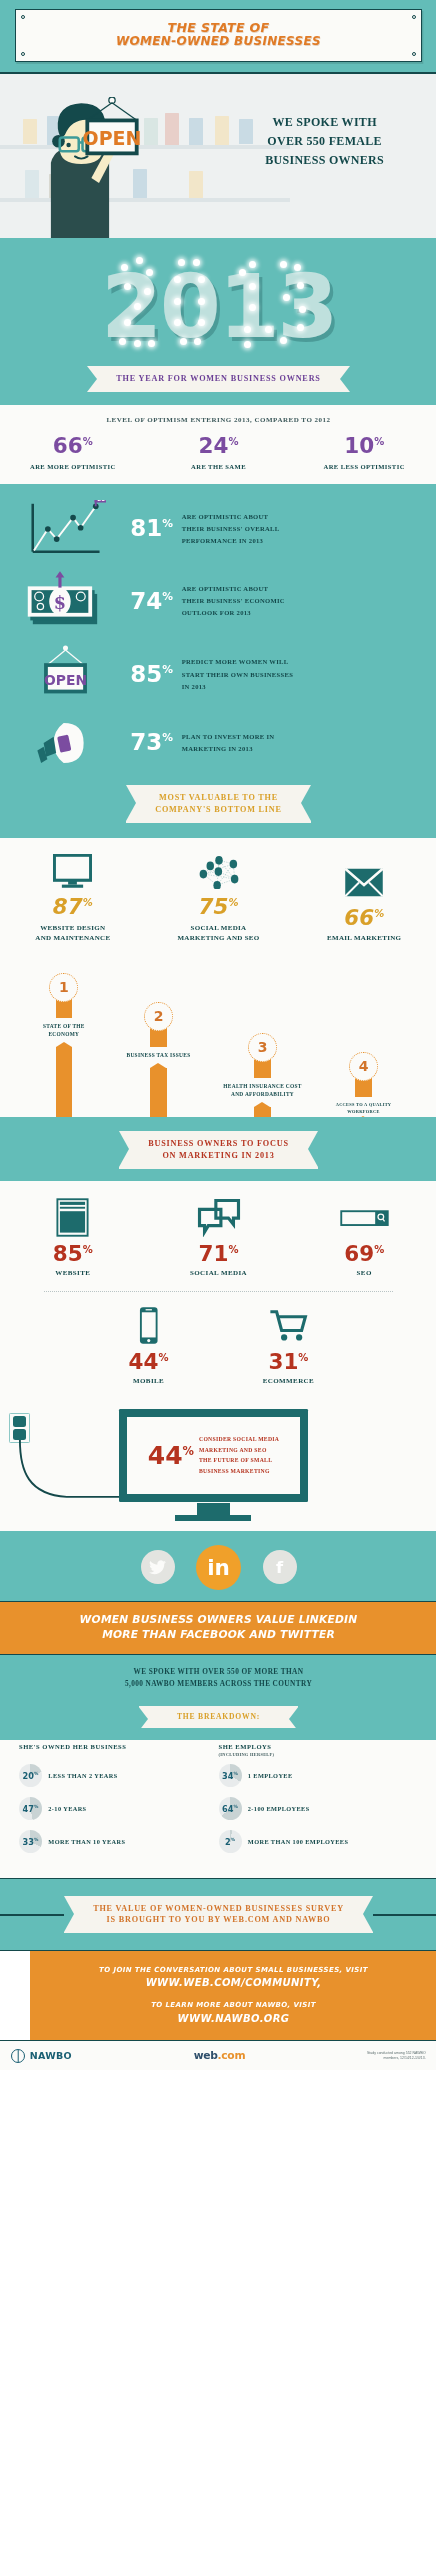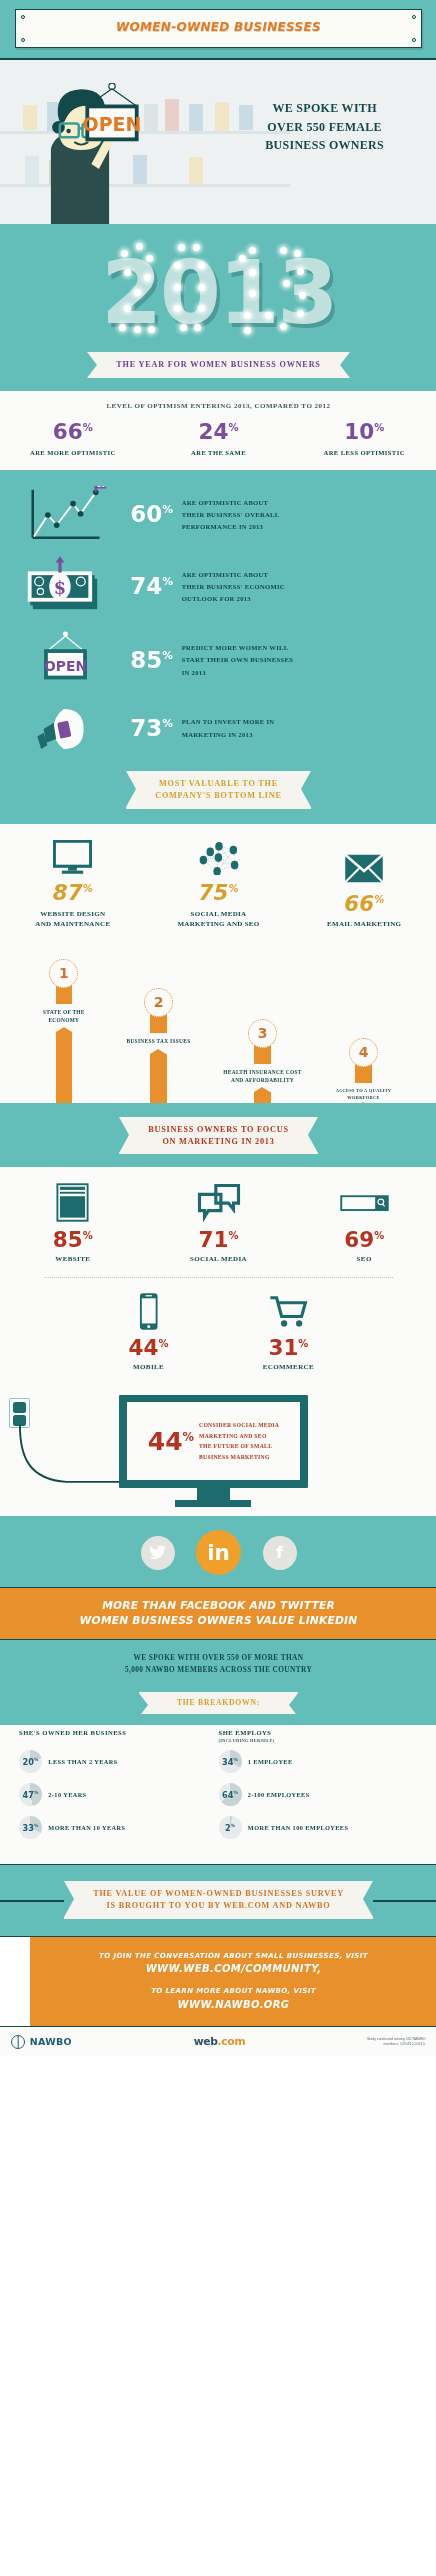--- a/index.html
+++ b/index.html
@@ -345,20 +345,21 @@
 <body>
 
 <div class="page">
 
   <div class="header">
     <div class="title-plate">
       <span class="screw tl"></span>
       <span class="screw tr"></span>
       <span class="screw bl"></span>
       <span class="screw br"></span>
+      <div class="title-line l1">THE STATE OF</div>
       <div class="title-line l2">WOMEN-OWNED BUSINESSES</div>
     </div>
   </div>
 
   <div class="hero">
     <div class="shelf" style="top:71px"></div>
     <div class="shelf" style="top:124px"></div>
     <div class="book" style="left:23px; top:45px; height:25px; background:#f2e6c9"></div>
     <div class="book" style="left:47px; top:42px; height:29px; background:#c9dbe4"></div>
     <div class="book" style="left:144px; top:44px; height:26.5px; background:#d9e6e3"></div>
@@ -476,21 +477,21 @@
           <circle cx="36" cy="46" r="4.5" fill="#14494b"></circle>
             <circle cx="50" cy="62" r="4.5" fill="#14494b"></circle>
           <circle cx="76" cy="28" r="4.5" fill="#14494b"></circle>
             <circle cx="88" cy="44" r="4.5" fill="#14494b"></circle>
           <circle cx="112" cy="10" r="4.5" fill="#14494b"></circle>
           <line x1="112" y1="10" x2="112" y2="-2" stroke="#7b4ca0" stroke-width="3"></line>
           <rect x="110" y="-10" width="34" height="14" fill="#7b4ca0"></rect>
           <text x="127" y="1" text-anchor="middle" font-family="DejaVu Sans, sans-serif" font-weight="bold" font-size="9" fill="#fff">2013</text>
         </svg>
       </div>
-      <div class="stat-num"><span>60</span><sup>%</sup></div>
+      <div class="stat-num"><span>81</span><sup>%</sup></div>
       <div class="stat-text">
         <div>ARE OPTIMISTIC ABOUT</div>
         <div>THEIR BUSINESS' OVERALL</div>
         <div>PERFORMANCE IN 2013</div>
       </div>
     </div>
 
     <div class="stat-row">
       <div class="stat-icon">
         <svg width="82" height="61" viewBox="0 0 130 96">
@@ -775,22 +776,22 @@
       <div class="social-circle big">
         <span>in</span>
       </div>
       <div class="social-circle">
         <span>f</span>
       </div>
     </div>
   </div>
 
   <div class="social-headline">
+    <div>WOMEN BUSINESS OWNERS VALUE LINKEDIN</div>
     <div>MORE THAN FACEBOOK AND TWITTER</div>
-    <div>WOMEN BUSINESS OWNERS VALUE LINKEDIN</div>
   </div>
 
   <div class="members">
     <div>WE SPOKE WITH OVER 550 OF MORE THAN</div>
     <div>5,000 NAWBO MEMBERS ACROSS THE COUNTRY</div>
   </div>
 
   <div class="band-teal" style="padding:5px 0 11.4px 0;">
     <div class="ribbon-row" style="padding:0">
       <span class="ribbon gold" style="padding:5.7px 38px; font-size:7.6px">THE BREAKDOWN:</span>

